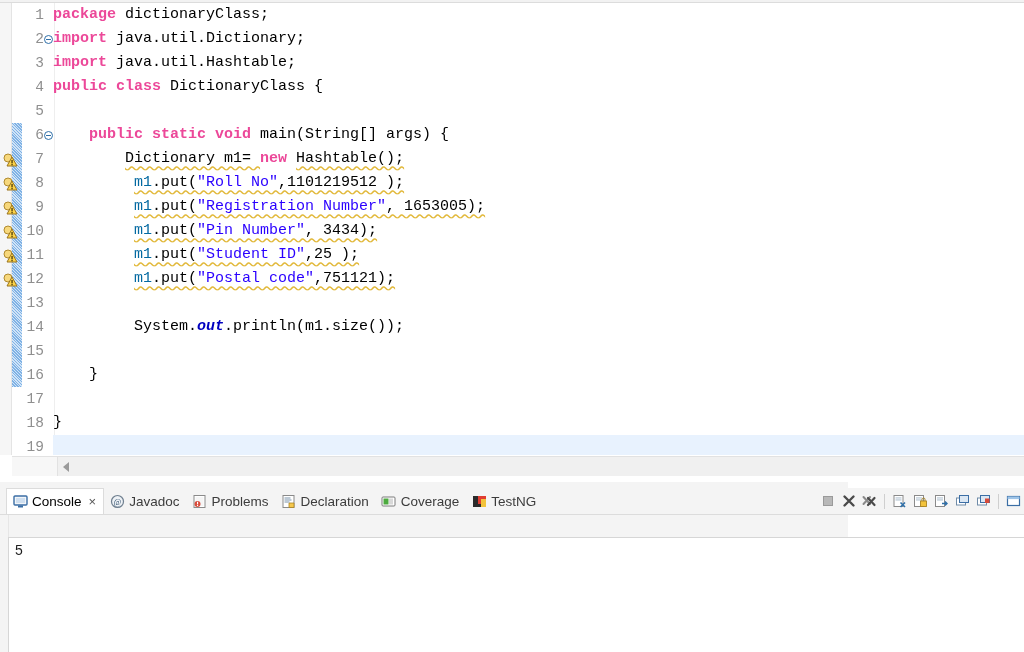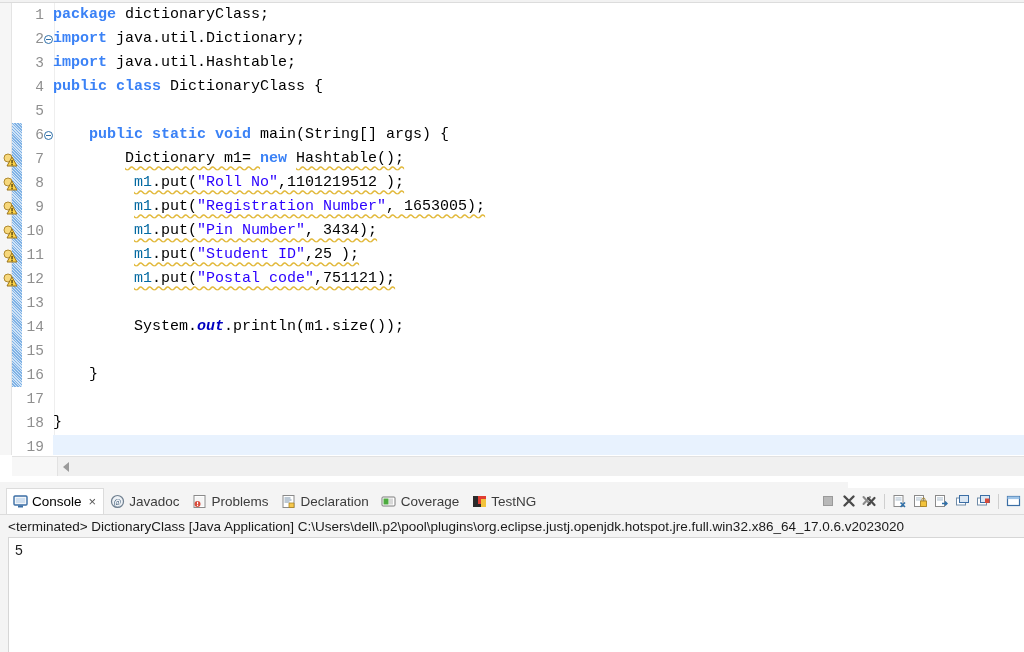--- a/index.html
+++ b/index.html
@@ -119,21 +119,21 @@
   .cline {
     height: 24px;
     line-height: 24px;
     white-space: pre;
     position: relative;
   }
   .cline.current {
     background: #e8f2fe;
     width: 971px;
   }
-  .kw      { color: #3b82f6; font-weight: bold; }
+  .kw      { color: #ec4899; font-weight: bold; }
   .str     { color: #2a00ff; }
   .fld     { color: #0369a1; }
   .statfld { color: #0000c0; font-weight: bold; font-style: italic; }
   .plain   { color: #000000; }
   .warnund {
     text-decoration: underline wavy #e2b93b;
     text-decoration-skip-ink: none;
     text-underline-offset: 3px;
   }
 
@@ -519,20 +519,17 @@
             <rect x="1.5" y="2.5" width="12" height="9" fill="#ffffff" stroke="#3b6ea5" stroke-width="1.2"></rect>
             <rect x="1.5" y="2.5" width="12" height="2.6" fill="#9ec4e8"></rect>
           </svg>
         </div>
       </div>
   </div>
 
   <div id="panel-divider"></div>
   <div class="panel-leftedge"></div>
 
-  <div id="console-header">
-    <div class="txt">&lt;terminated&gt; DictionaryClass [Java Application] C:\Users\dell\.p2\pool\plugins\org.eclipse.justj.openjdk.hotspot.jre.full.win32.x86_64_17.0.6.v2023020</div>
-  </div>
 
   <div id="console-body">
     <div id="console-output">5</div>
   </div>
 </div>
 
 </body></html>

